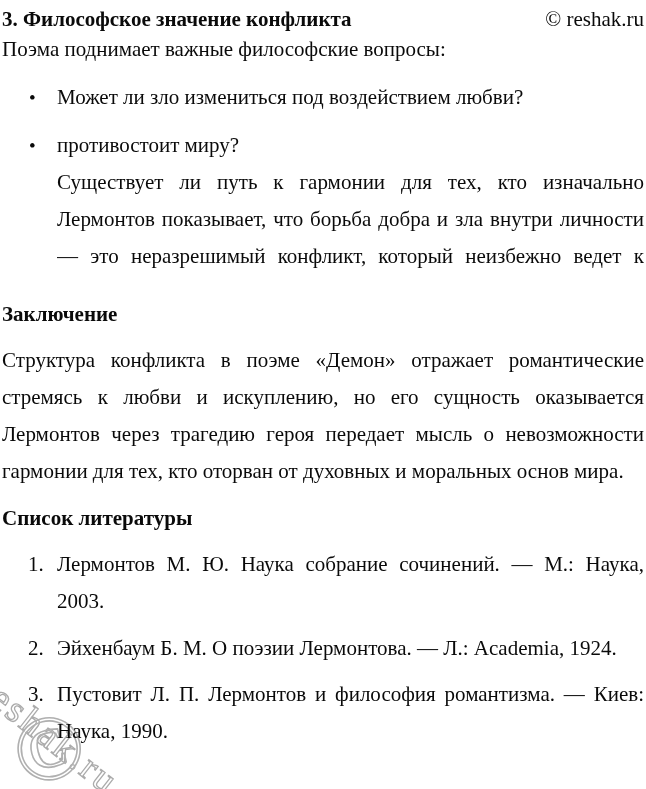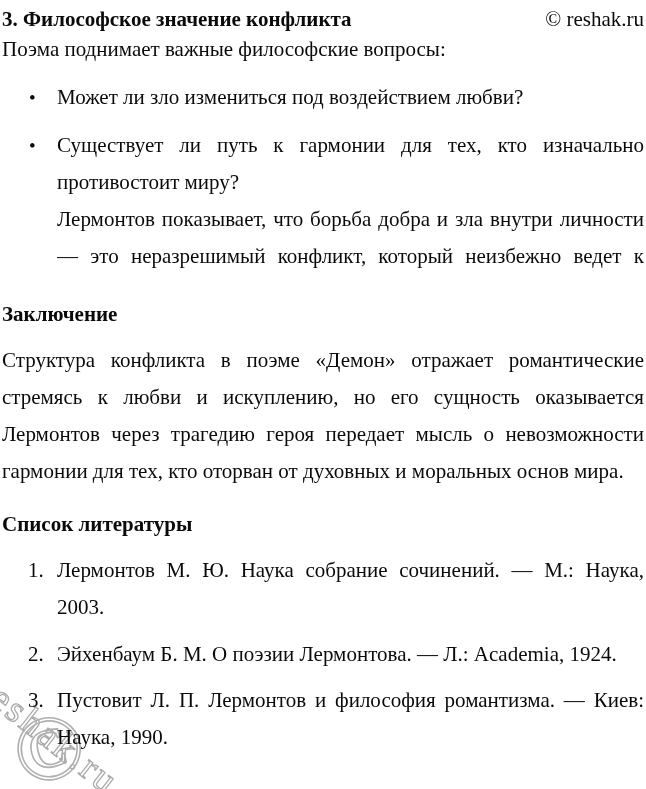--- a/index.html
+++ b/index.html
@@ -50,21 +50,21 @@
     top: 0;
     font-size: 19px;
   }
   .bullet-1 { margin-top: 11px; }
   .bullet-2 { margin-top: 11px; }
   .heading {
     font-weight: bold;
   }
   .heading-conclusion { margin-top: 21px; }
   .conclusion-para { margin-top: 9px; }
-  .heading-bibliography { margin-top: 16px; }
+  .heading-bibliography { margin-top: 10px; }
   .bib-item {
     position: relative;
     padding-left: 55px;
   }
   .bib-item .num {
     position: absolute;
     left: 26px;
     top: 0;
   }
   .bib-1 { margin-top: 9px; }
@@ -112,22 +112,22 @@
 
   <div class="bullet-list">
 
     <div class="bullet-item bullet-1">
       <span class="marker">•</span>
       <div class="line">Может ли зло измениться под воздействием любви?</div>
     </div>
 
     <div class="bullet-item bullet-2">
       <span class="marker">•</span>
+      <div class="line">противостоит миру?</div>
       <div class="line stretch">Существует ли путь к гармонии для тех, кто изначально</div>
-      <div class="line">противостоит миру?</div>
       <div class="line stretch">Лермонтов показывает, что борьба добра и зла внутри личности</div>
       <div class="line stretch">— это неразрешимый конфликт, который неизбежно ведет к</div>
     </div>
 
   </div>
 
   <div class="line heading heading-conclusion">Заключение</div>
 
   <div class="conclusion-para">
     <div class="line stretch">Структура конфликта в поэме «Демон» отражает романтические</div>

